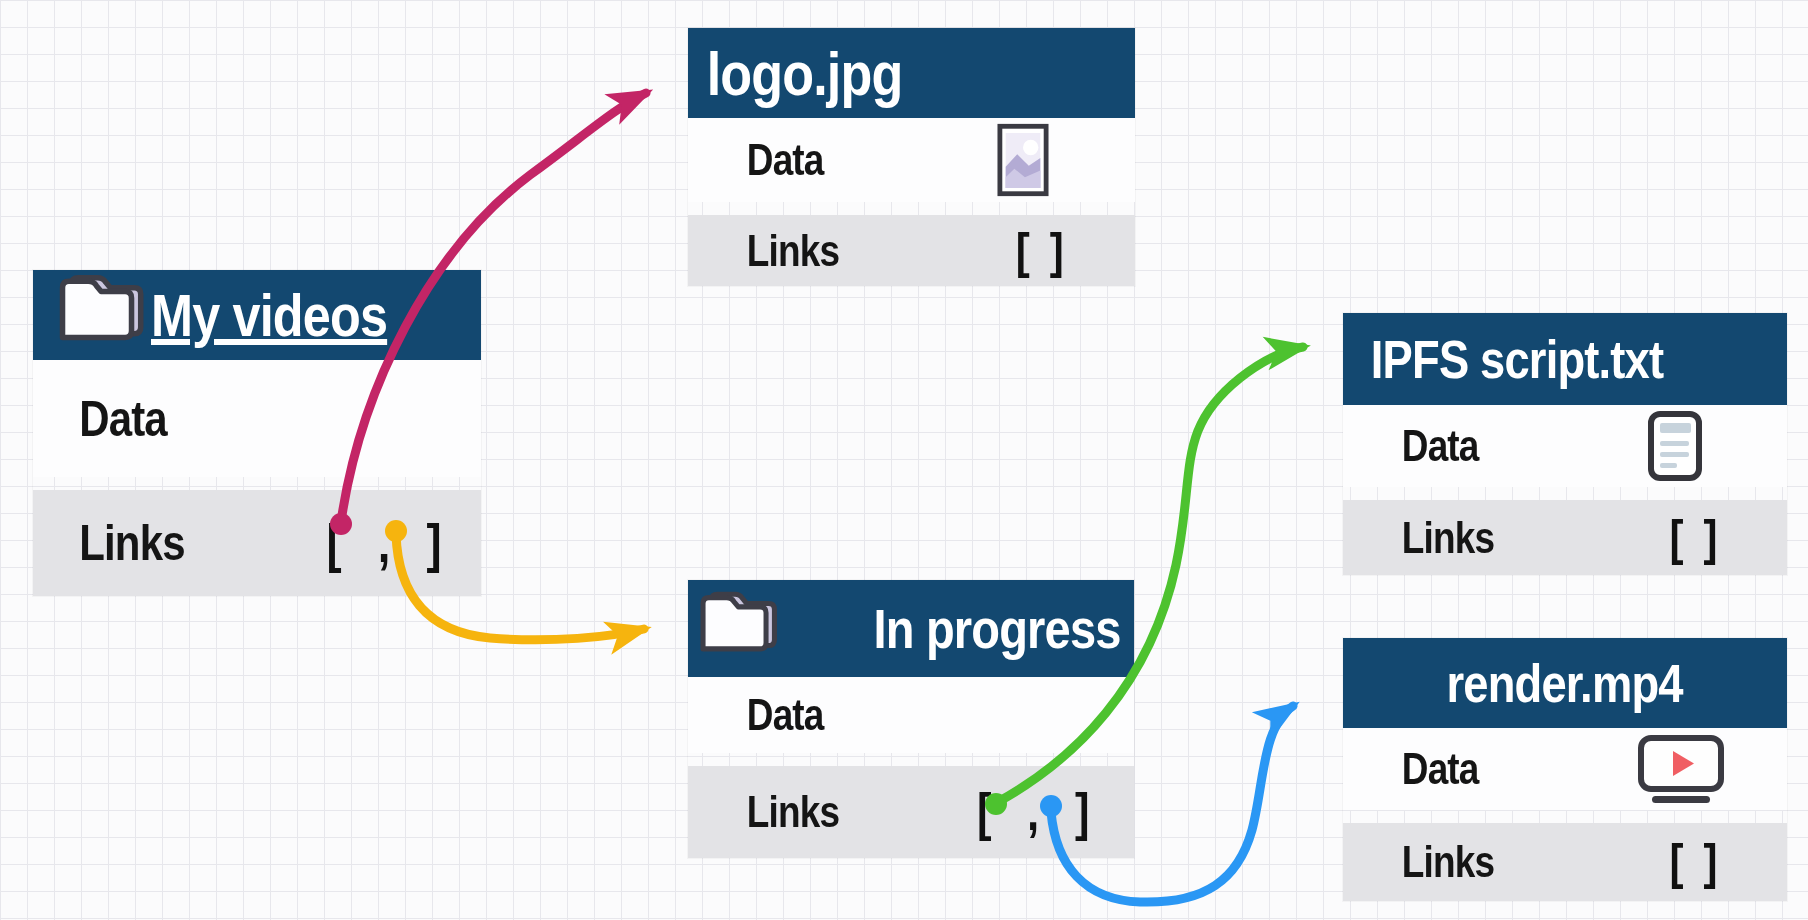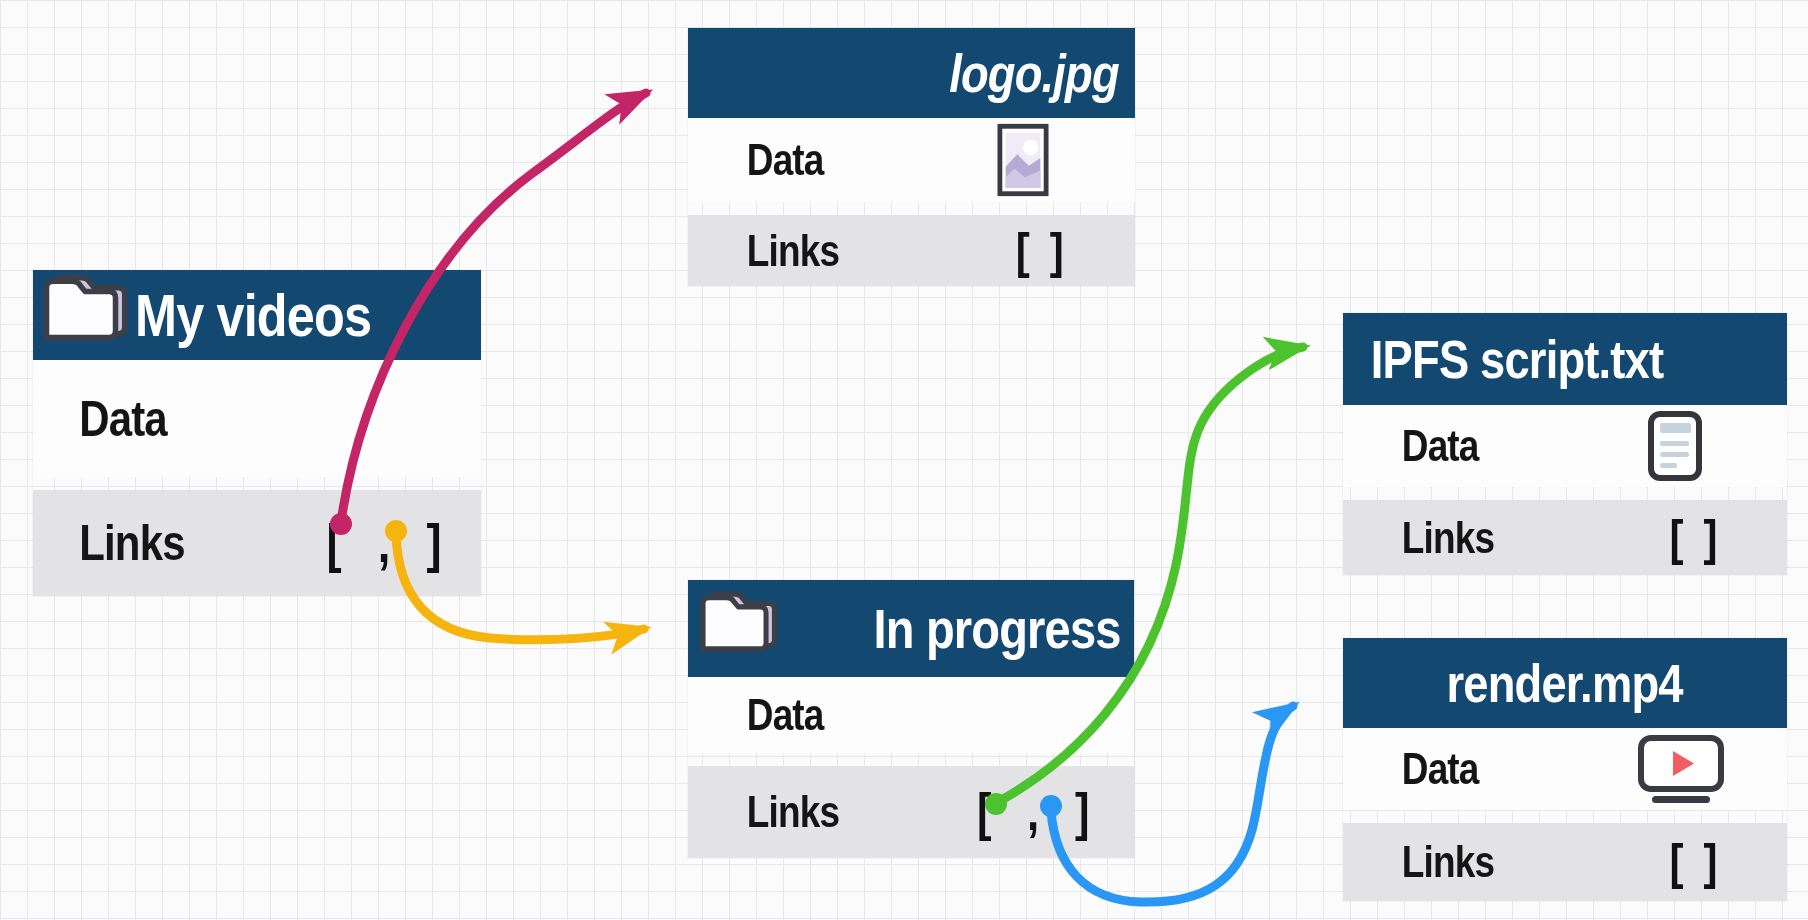--- a/index.html
+++ b/index.html
@@ -40,30 +40,30 @@
   .val{margin-left:auto;font-weight:700;color:#111;}
   .icn{margin-left:auto;display:flex;align-items:center;}
   .cnd-l{display:inline-block;transform:scaleX(.84);transform-origin:left center;white-space:nowrap;}
   .cnd-c{display:inline-block;transform:scaleX(.84);transform-origin:center center;white-space:nowrap;}
   .cnd-r{display:inline-block;transform:scaleX(.84);transform-origin:right center;white-space:nowrap;}
   .pair{word-spacing:30px;}
   .empty{word-spacing:12px;}
 
   
   #n1{left:33px;top:270px;width:448px;}
-  #n1 .hdr{height:90px;font-size:60px;padding-left:8px;}
+  #n1 .hdr{height:90px;font-size:60px;padding-left:24px;text-decoration:underline;}
   #n1 .hdr .ttl{margin-left:2px;}
   #n1 .row.data{height:117px;}
   #n1 .row.links{height:106px;}
   #n1 .lbl{font-size:50px;padding-left:55px;}
   #n1 .val{font-size:54px;padding-right:48px;}
 
   
   #n2{left:688px;top:28px;width:447px;}
-  #n2 .hdr{height:90px;font-size:54px;justify-content:flex-end;font-style:italic;}
+  #n2 .hdr{height:90px;font-size:62px;justify-content:flex-start;}
   #n2 .row.data{height:84px;}
   #n2 .row.links{height:71px;}
   #n2 .lbl{font-size:44px;padding-left:70px;}
   #n2 .val{font-size:50px;padding-right:86px;}
   #n2 .icn{padding-right:86px;}
 
   
   #n3{left:688px;top:580px;width:446px;}
   #n3 .hdr{height:97px;font-size:56px;padding-left:10px;}
   #n3 .hdr .ttl{margin-left:auto;padding-right:16px;}

